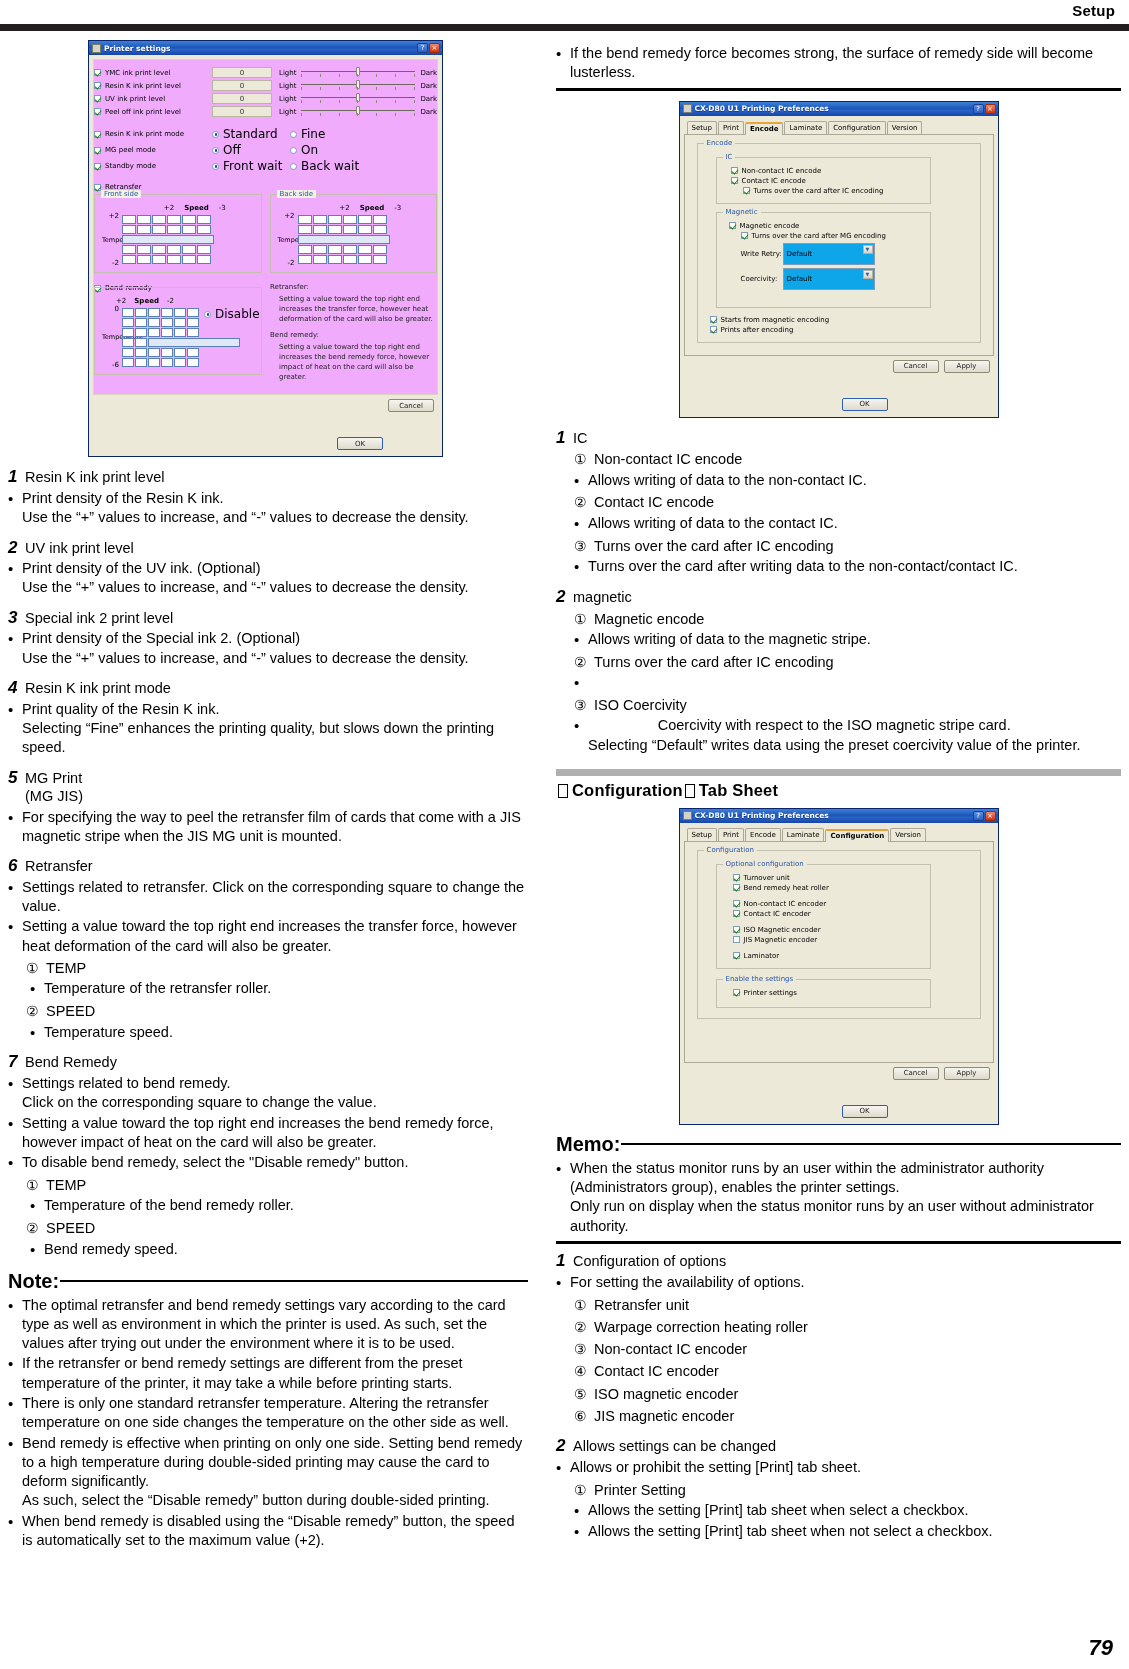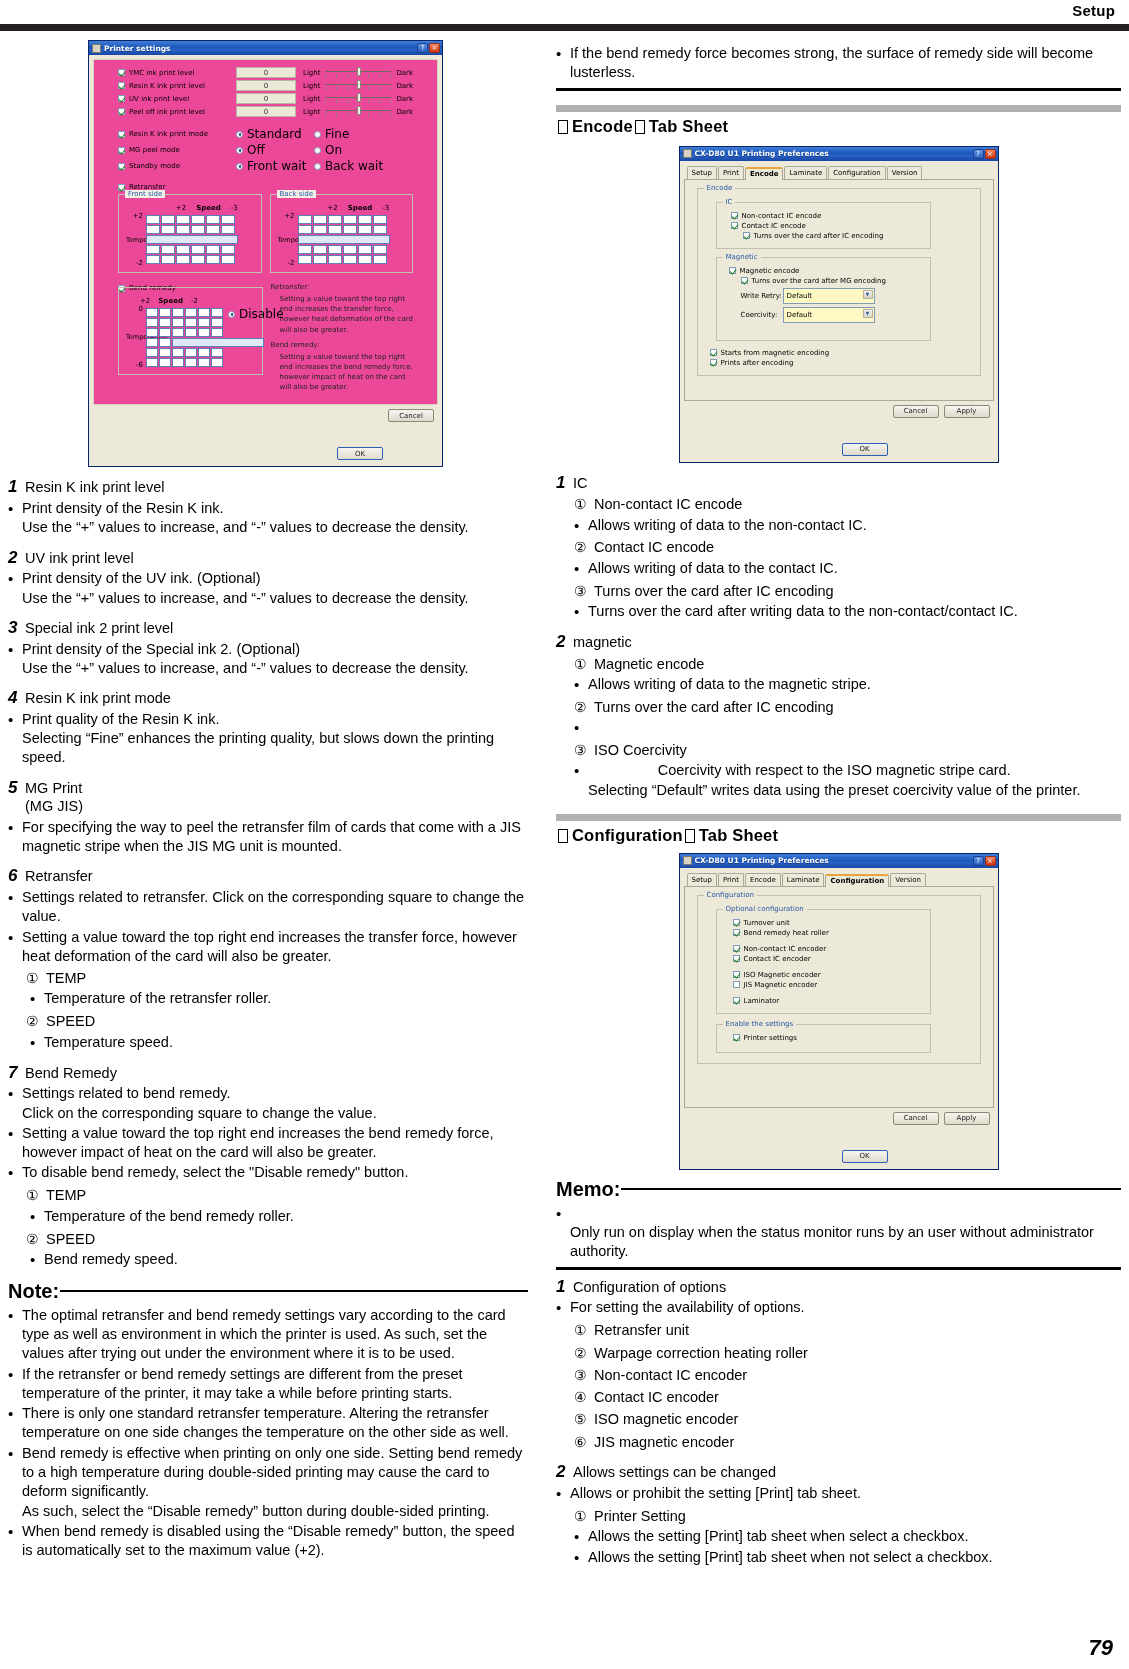--- a/index.html
+++ b/index.html
@@ -156,42 +156,42 @@
   }
   .rb.on::after {
     content:""; position:absolute; left:1.6px; top:1.6px;
     width:2.5px; height:2.5px; background:#15458f; border-radius:50%;
   }
   .rbrow .lb { font-size:12px; white-space:nowrap; }
 
   .selrow { display:flex; align-items:center; margin:3px 0; }
   .selrow .slb { font-size:7px; width:42px; flex:0 0 42px; }
   .sel {
-    width:92px; height:16px; border:1px solid #7f9db9; background:#fef9c3;
+    width:92px; height:22px; border:1px solid #7f9db9; background:#0ea5e9;
     display:flex; align-items:center; font-size:7px; padding-left:3px; position:relative;
   }
   .sel .arrow {
     position:absolute; right:1px; top:1px; width:10px; height:9px;
     background:linear-gradient(180deg,#f4f3ee,#d8d4c6);
     border:1px solid #b5b0a0; display:flex; align-items:center; justify-content:center;
     font-size:5px; color:#3a5e9e;
   }
 
   .btnrow { display:flex; justify-content:flex-end; gap:5px; padding:4px 4px 2px 0; }
   .wbtn {
     min-width:46px; height:13px; border:1px solid #8c8974;
     background:linear-gradient(180deg,#f6f5f0,#dedacb);
     font-size:7px; display:flex; align-items:center; justify-content:center;
     border-radius:2px; color:#222;
   }
   .wbtn.primary { border:1px solid #2f5fb5;margin-top:38px; }
 
   
   #printer-settings-dialog { width:355px; }
-  .ps-inner { border:1px solid #d8d4c0; background:#ec4899; padding:7px 24px; }
+  .ps-inner { border:1px solid #d8d4c0; background:#f0abfc; padding:7px 0; }
   .ps-level { display:flex; align-items:center; margin-bottom:2px; }
   .ps-level .cbw { width:118px; display:flex; align-items:center; }
   .ps-level .numbox {
     width:60px; height:11px; border:1px solid #b9b5a3; background:#ece9d8;
     font-size:7px; display:flex; align-items:center; justify-content:center; color:#333;
   }
   .slider { display:flex; align-items:center; margin-left:7px; flex:1 1 auto; }
   .slider .lt { font-size:7px; width:22px; }
   .slider .track { flex:1 1 auto; position:relative; height:11px; }
   .slider .line { position:absolute; left:0; right:0; top:4px; height:1px; background:#6d6a5c; }
@@ -730,26 +730,20 @@
 <div class="col col-right">
 
   <div style="margin-top:12px;">
     <div class="bullet">
         <span class="dot">•</span>
         <span class="txt">If the bend remedy force becomes strong, the surface of remedy side will become lusterless.</span>
       </div>
     <div class="note-foot"></div>
   </div>
 
-  <div class="sect">
-    <div class="bar"></div>
-    <div class="hd">
-      <span class="bk"></span><span>Encode</span><span class="bk"></span><span>Tab Sheet</span>
-    </div>
-  </div>
 
   <div class="dlg" style="width:320px; margin:10px auto 0 auto;">
     <div class="dlg-title">
       <div class="ic"></div>
       <div class="tx">CX-D80 U1 Printing Preferences</div>
       <div class="btns">
         <div class="tb-btn">?</div>
         <div class="tb-btn close">×</div>
       </div>
     </div>
@@ -970,21 +964,21 @@
   </div>
 
   <div class="note-wrap" style="margin-top:8px;">
     <div class="note-head">
       <span class="lbl">Memo:</span>
       <span class="rule"></span>
     </div>
     <div class="note-body">
       <div class="bullet">
           <span class="dot">•</span>
-          <span class="txt"><br><span>Only run on display when the status monitor runs by an user without administrator authority.</span></span>
+          <span class="txt"><span>When the status monitor runs by an user within the administrator authority (Administrators group), enables the printer settings.</span><br><span>Only run on display when the status monitor runs by an user without administrator authority.</span></span>
         </div>
     </div>
     <div class="note-foot"></div>
   </div>
 
   <div style="margin-top:4px;">
     <div class="num-head" style="margin-top:8px;">
         <span class="n">1</span>
         <span class="t">Configuration of options</span>
       </div>

